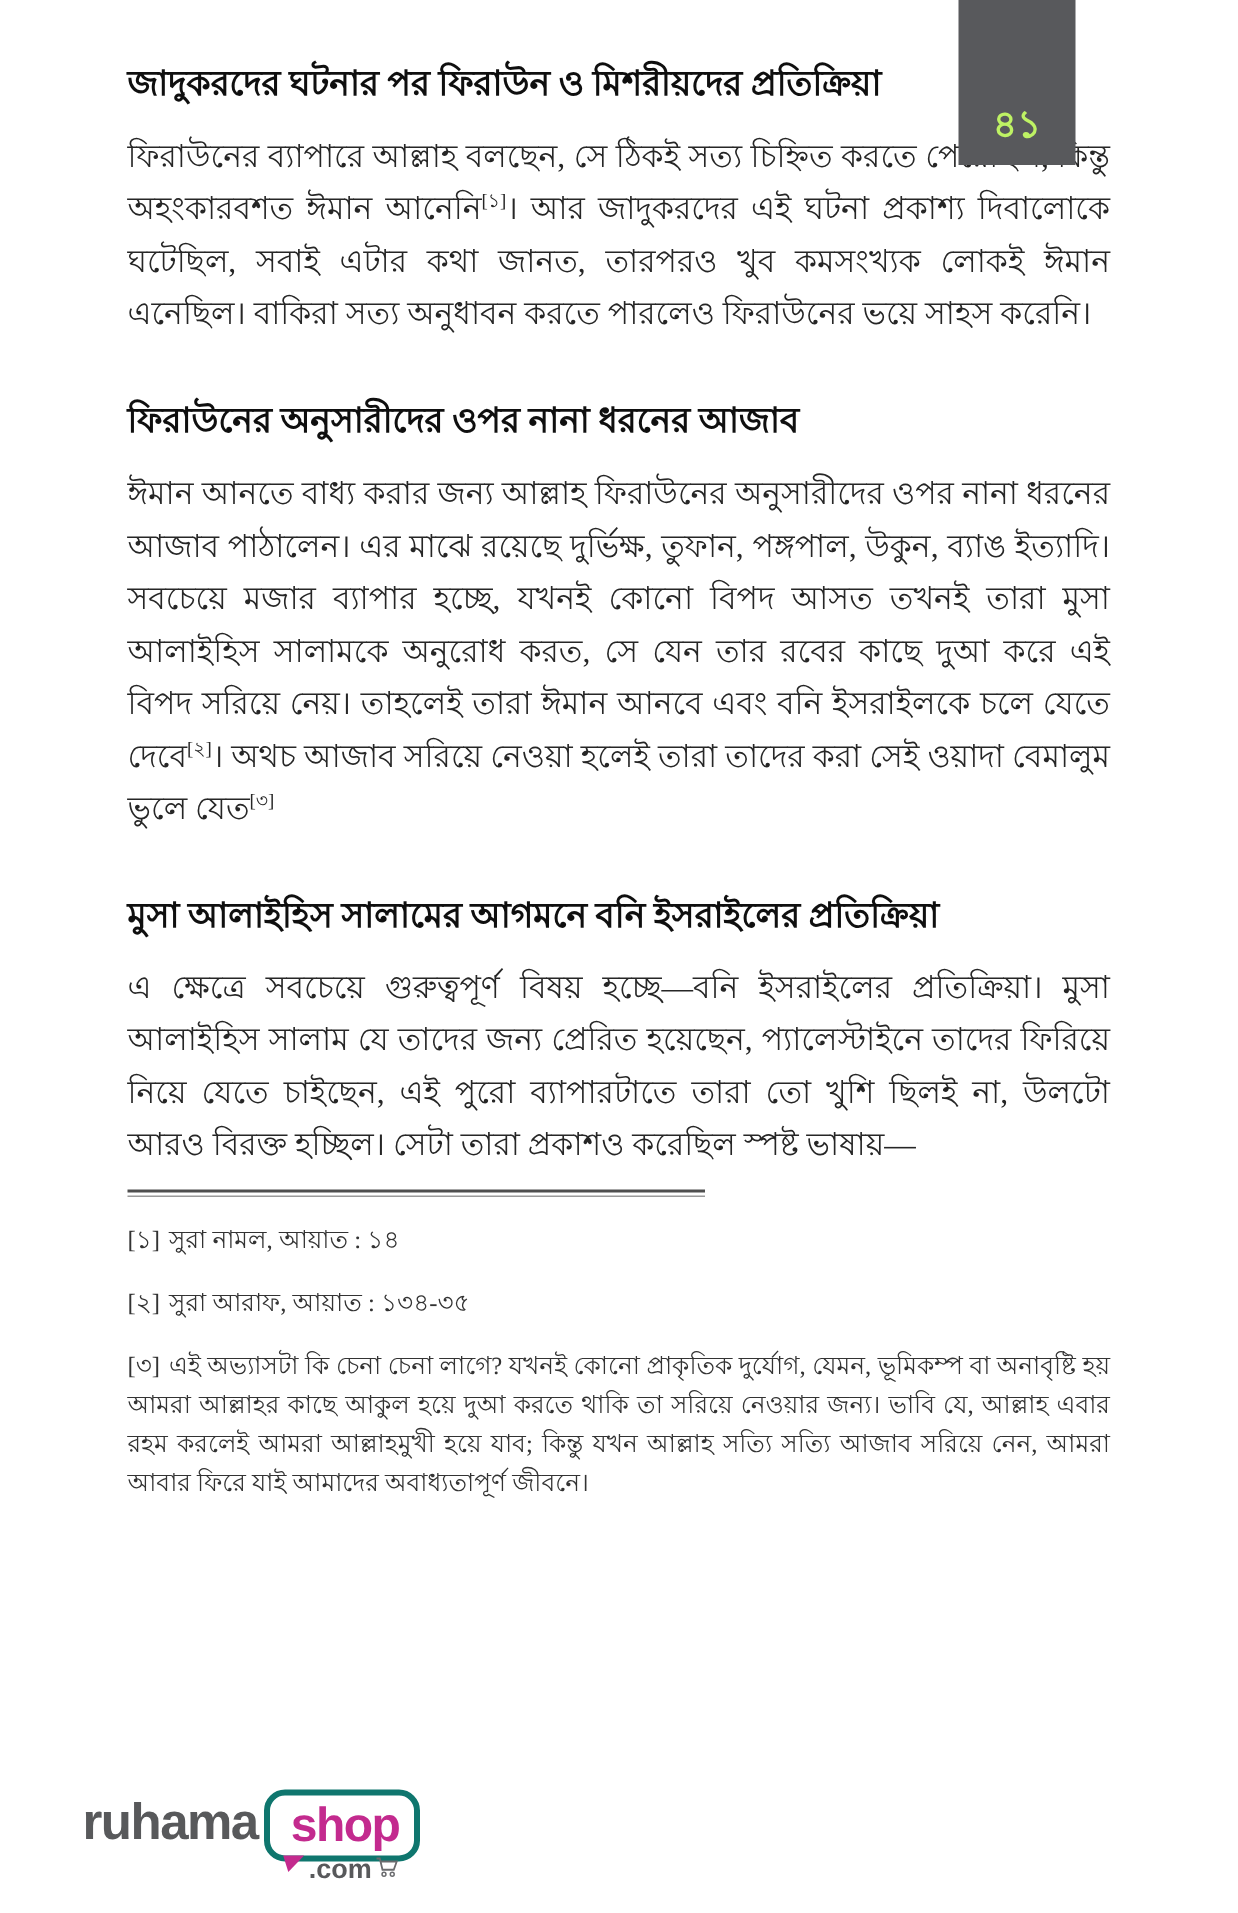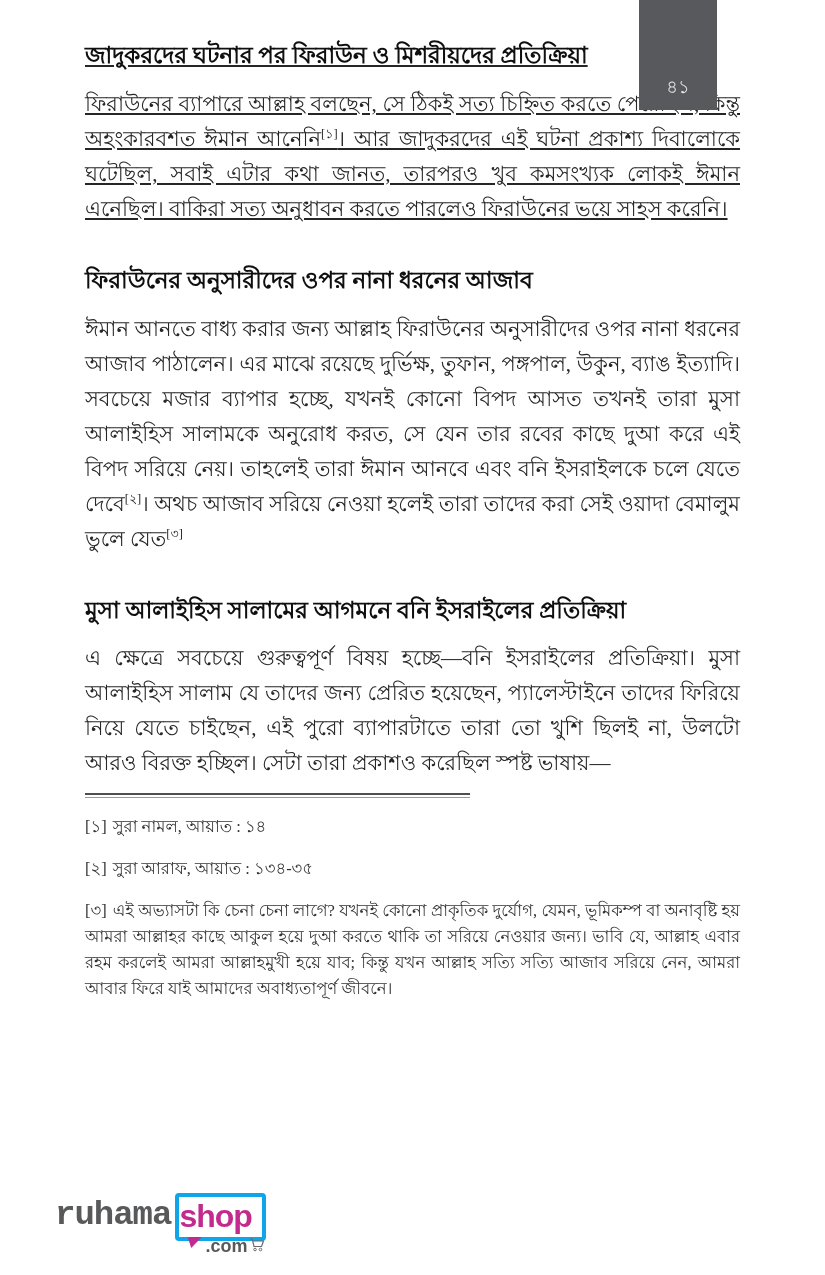--- a/index.html
+++ b/index.html
@@ -11,33 +11,33 @@
     font-family:"Liberation Serif","DejaVu Serif",serif;
     color:#262626;
   }
   
   .page-tab{
     position:absolute;top:0;left:639px;width:78px;height:110px;
     background:#58595c;
     display:flex;align-items:flex-end;justify-content:center;
     padding-bottom:14px;box-sizing:border-box;
   }
-  .page-num{color:#e5e5e5;font-size:18px;line-height:1;}
+  .page-num{color:#bef264;font-size:25px;line-height:1;font-weight:bold;}
   
   .running-head{
     margin:0 0 0 85px;width:535px;
     padding-top:64px;
     text-align:right;
     font-size:21px;color:#55565a;
     white-space:nowrap;
   }
   
   .content{margin:42px 85px 0 85px;width:655px;box-sizing:border-box;}
   .section{margin-top:40px;}
-  .section:first-child{margin-top:0;text-decoration:underline;}
+  .section:first-child{margin-top:0;}
   h2.heading{
     margin:0 0 16px 0;
     font-size:23px;font-weight:bold;color:#0f0f0f;
     line-height:1.25;
   }
   p.body-para{
     margin:0;
     font-size:21px;line-height:35px;
     text-align:justify;
     color:#262626;
@@ -74,30 +74,30 @@
     color:#333333;
   }
   .fn-marker{margin-right:6px;}
   
   .logo{
     position:absolute;left:55px;bottom:18px;
     display:flex;align-items:flex-start;
     height:64px;
   }
   .logo-ruhama{
-    font-family:Liberation Mono, monospace;
+    font-family:Liberation Sans, sans-serif;
     font-weight:bold;font-size:34px;line-height:44px;
     color:#58595b;letter-spacing:-1px;
   }
   .logo-bubble{
     position:relative;
     margin-left:4px;
-    border:4px solid #0ea5e9;
-    border-radius:4px;
-    padding:0 10px 2px 0;
+    border:4px solid #0f766e;
+    border-radius:14px;
+    padding:0 10px 2px 14px;
     display:inline-block;
   }
   .logo-shop{
     font-family:"Liberation Sans","DejaVu Sans",sans-serif;
     font-weight:bold;font-size:32px;line-height:38px;
     color:#c32a8e;letter-spacing:-1px;
   }
   .bubble-tail{
     position:absolute;left:7px;bottom:-11px;
     width:0;height:0;

